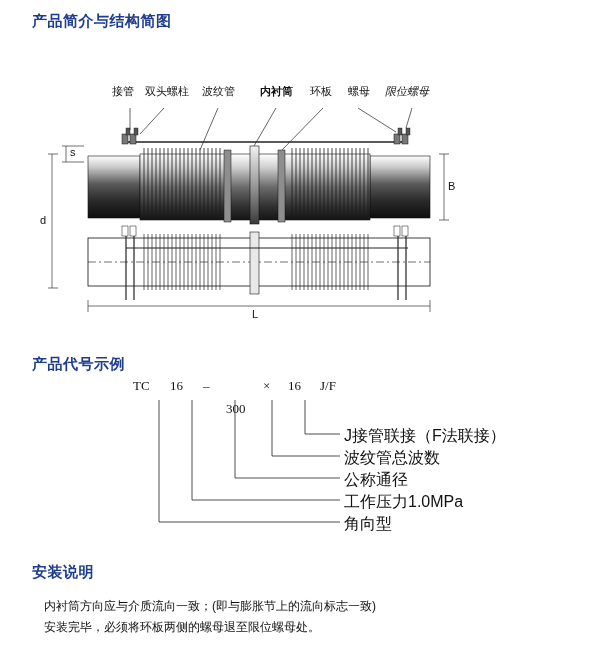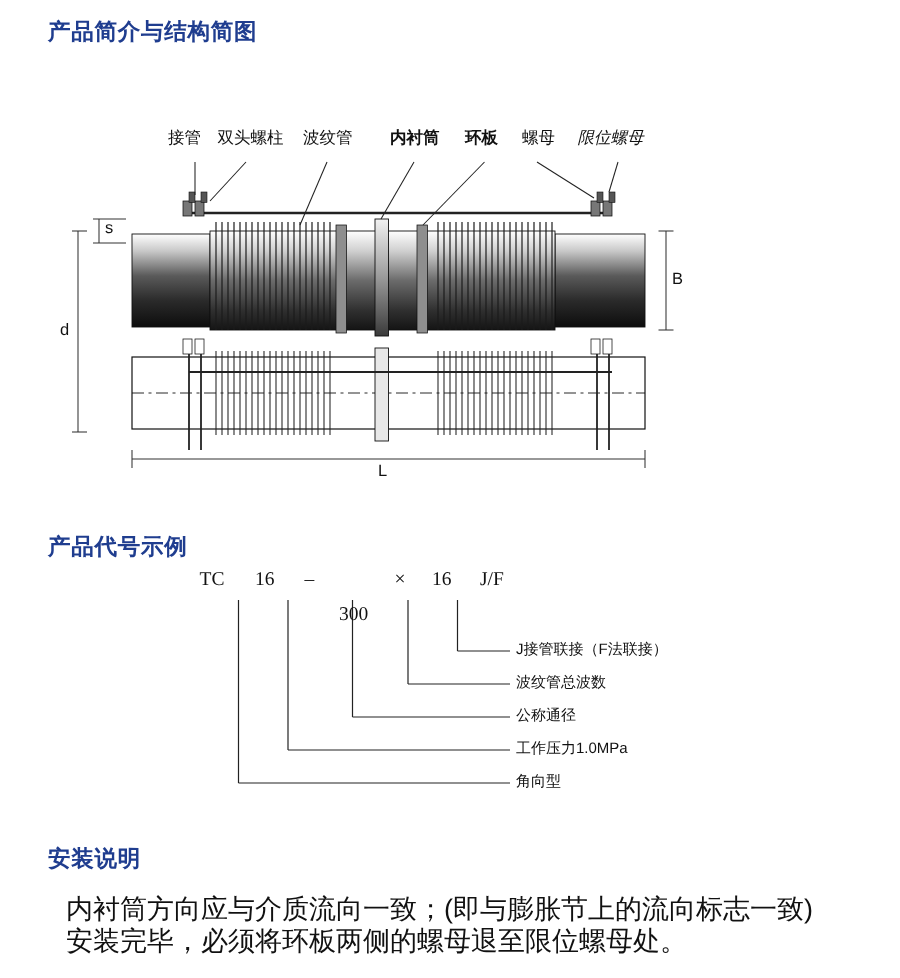--- a/index.html
+++ b/index.html
@@ -56,32 +56,32 @@
   }
   .code-token {
     position: absolute;
     font-size: 13px;
     font-family: "Liberation Serif", serif;
     color: #111;
     white-space: nowrap;
   }
   .code-desc {
     position: absolute;
-    font-size: 10px;
+    font-size: 16px;
     color: #111;
     white-space: nowrap;
   }
 
   
   .notes {
     position: absolute;
     left: 44px;
     top: 596px;
     width: 520px;
-    font-size: 18px;
+    font-size: 12px;
     line-height: 21px;
     color: #111;
   }
   .note-line { white-space: nowrap; }
 </style>
 </head>
 <body>
 
 <div class="section-title title-1">产品简介与结构简图</div>
 
@@ -273,21 +273,21 @@
     <line x1="283" y1="20" x2="242" y2="62" stroke="#222" stroke-width="0.7"></line>
     <line x1="318" y1="20" x2="356" y2="44" stroke="#222" stroke-width="0.7"></line>
     <line x1="372" y1="20" x2="366" y2="40" stroke="#222" stroke-width="0.7"></line>
   </svg>
 
   
   <div class="callout-label" style="left:72px; top:-4px;">接管</div>
   <div class="callout-label" style="left:105px; top:-4px;">双头螺柱</div>
   <div class="callout-label" style="left:162px; top:-4px;text-align:center;">波纹管</div>
   <div class="callout-label" style="left:220px; top:-4px;font-weight:bold;">内衬筒</div>
-  <div class="callout-label" style="left:270px; top:-4px;font-weight:bold;">环板</div>
+  <div class="callout-label" style="left:270px; top:-4px;">环板</div>
   <div class="callout-label" style="left:308px; top:-4px;">螺母</div>
   <div class="callout-label" style="left:345px; top:-4px;font-style:italic;">限位螺母</div>
 
   
   <div class="dim-label" style="left:30px;  top:58px;">s</div>
   <div class="dim-label" style="left:0px;   top:126px;">d</div>
   <div class="dim-label" style="left:408px; top:92px;">B</div>
   <div class="dim-label" style="left:212px; top:220px;">L</div>
 </div>
 

